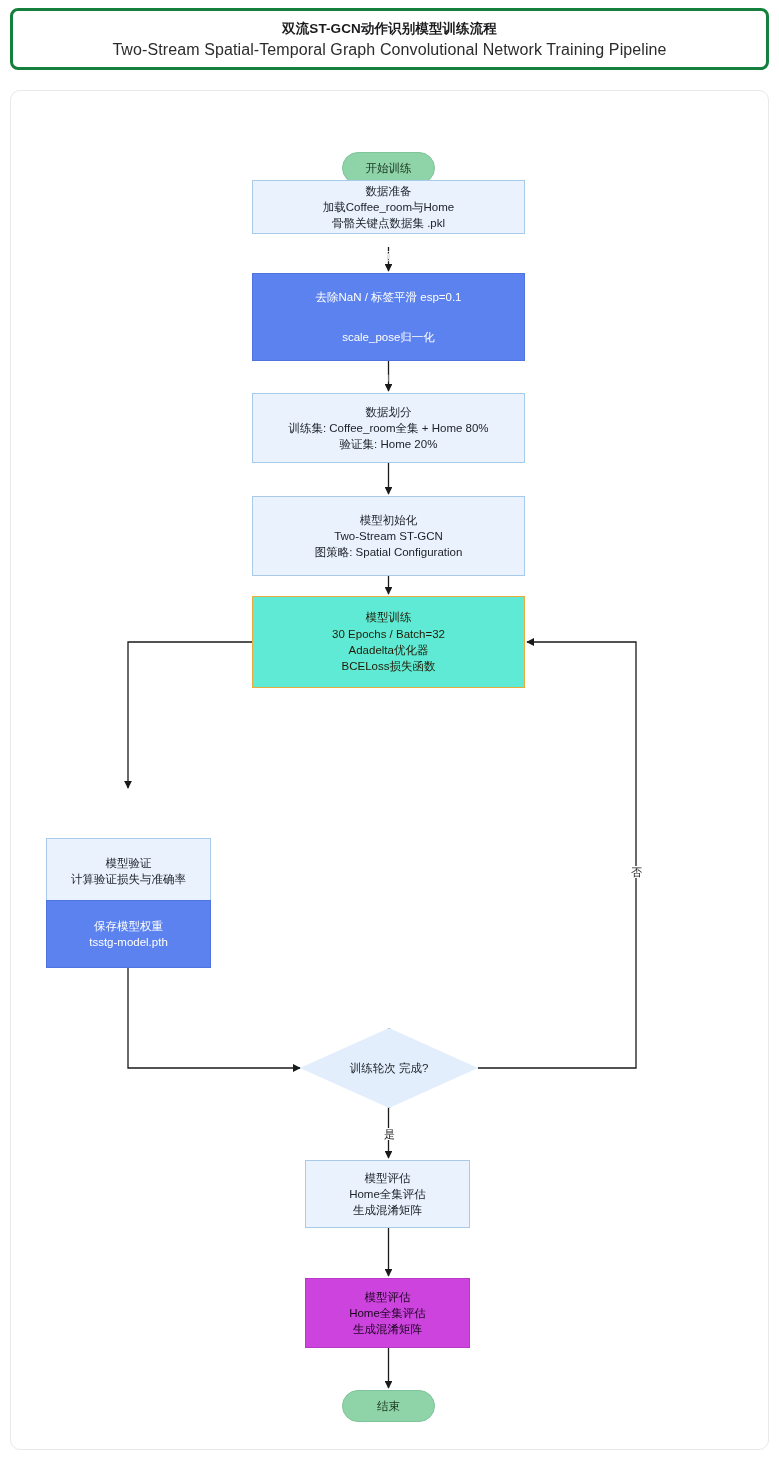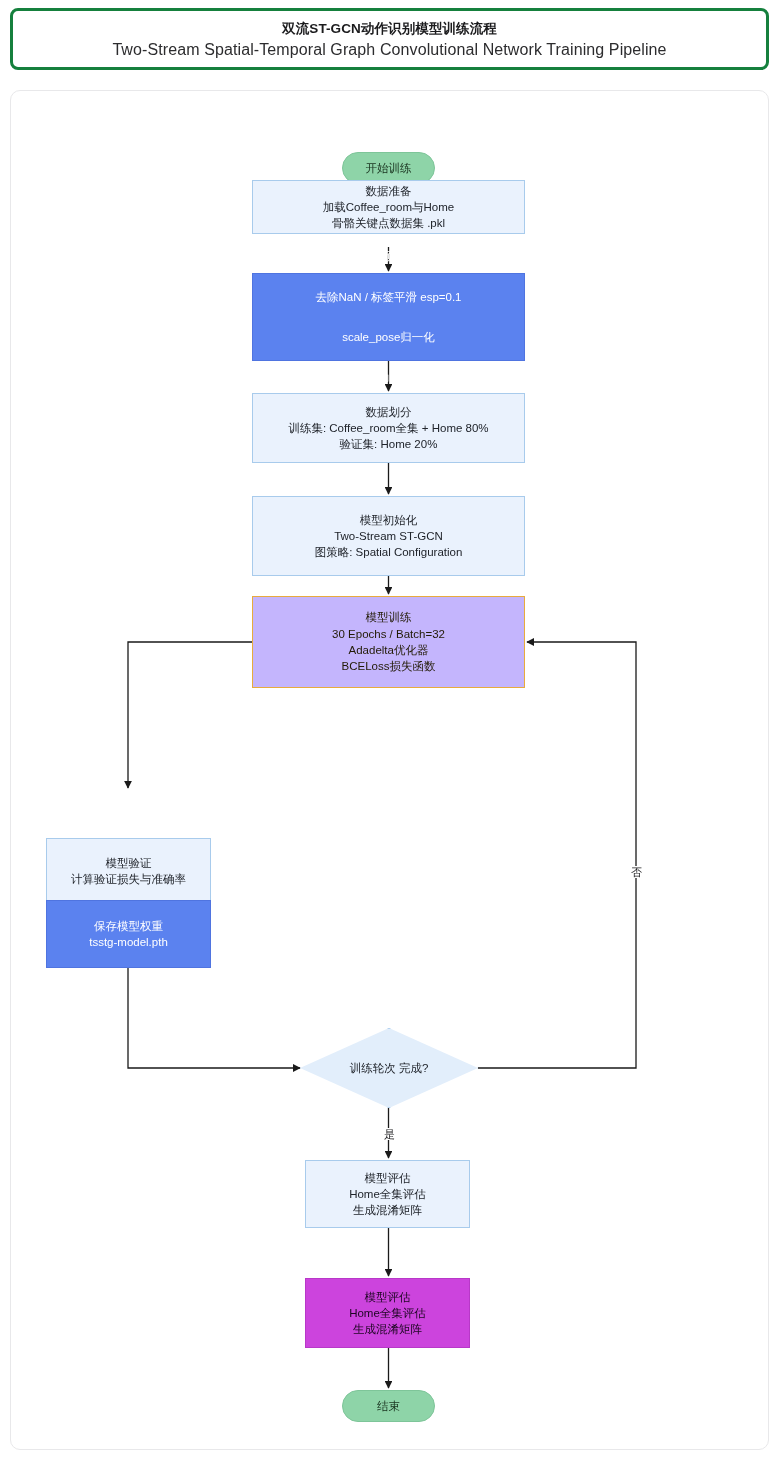--- a/index.html
+++ b/index.html
@@ -86,21 +86,21 @@
     background: #eaf2fd;
     border: 1px solid #a8cbec;
     color: #20242b;
   }
   .proc-blue {
     background: #5b82ef;
     border: 1px solid #4f74e0;
     color: #ffffff;
   }
   .proc-orange {
-    background: #c4b5fd;
+    background: #5eead4;
     border: 1px solid #e8ab3d;
     color: #221a05;
     align-items: center;
   }
   .proc-purple {
     background: #cc44dd;
     border: 1px solid #b838c8;
     color: #1d0622;
   }
 

